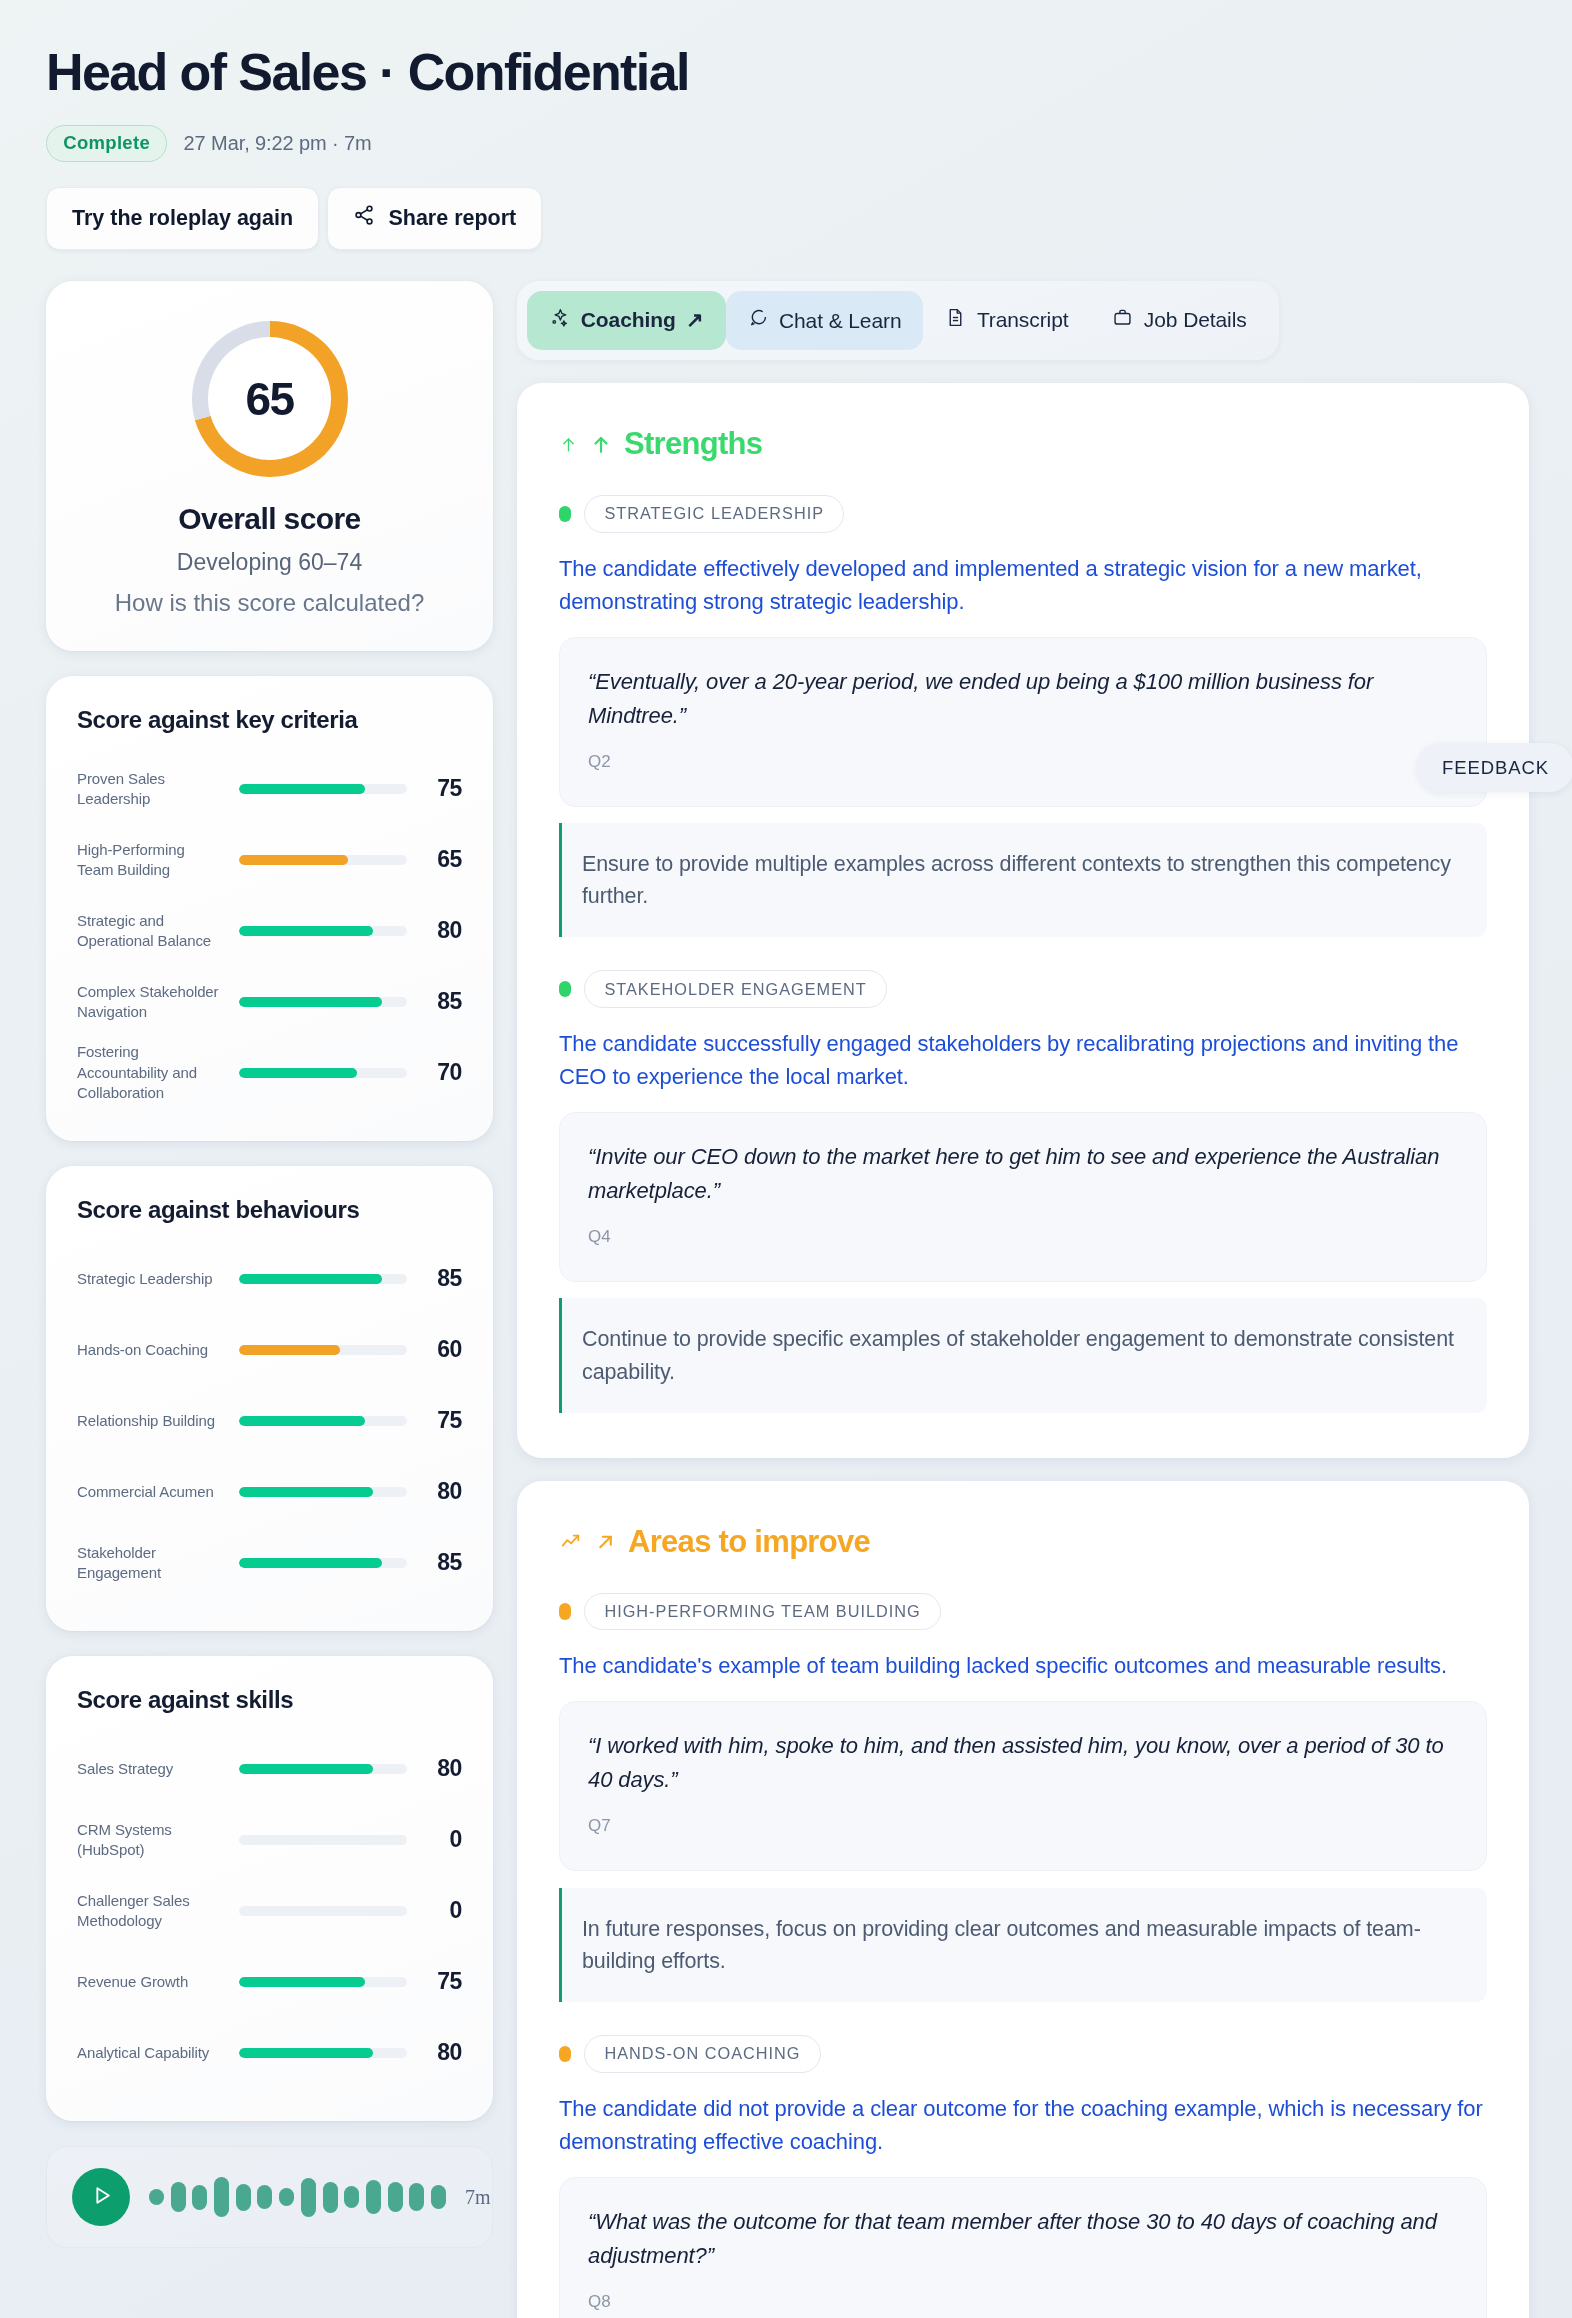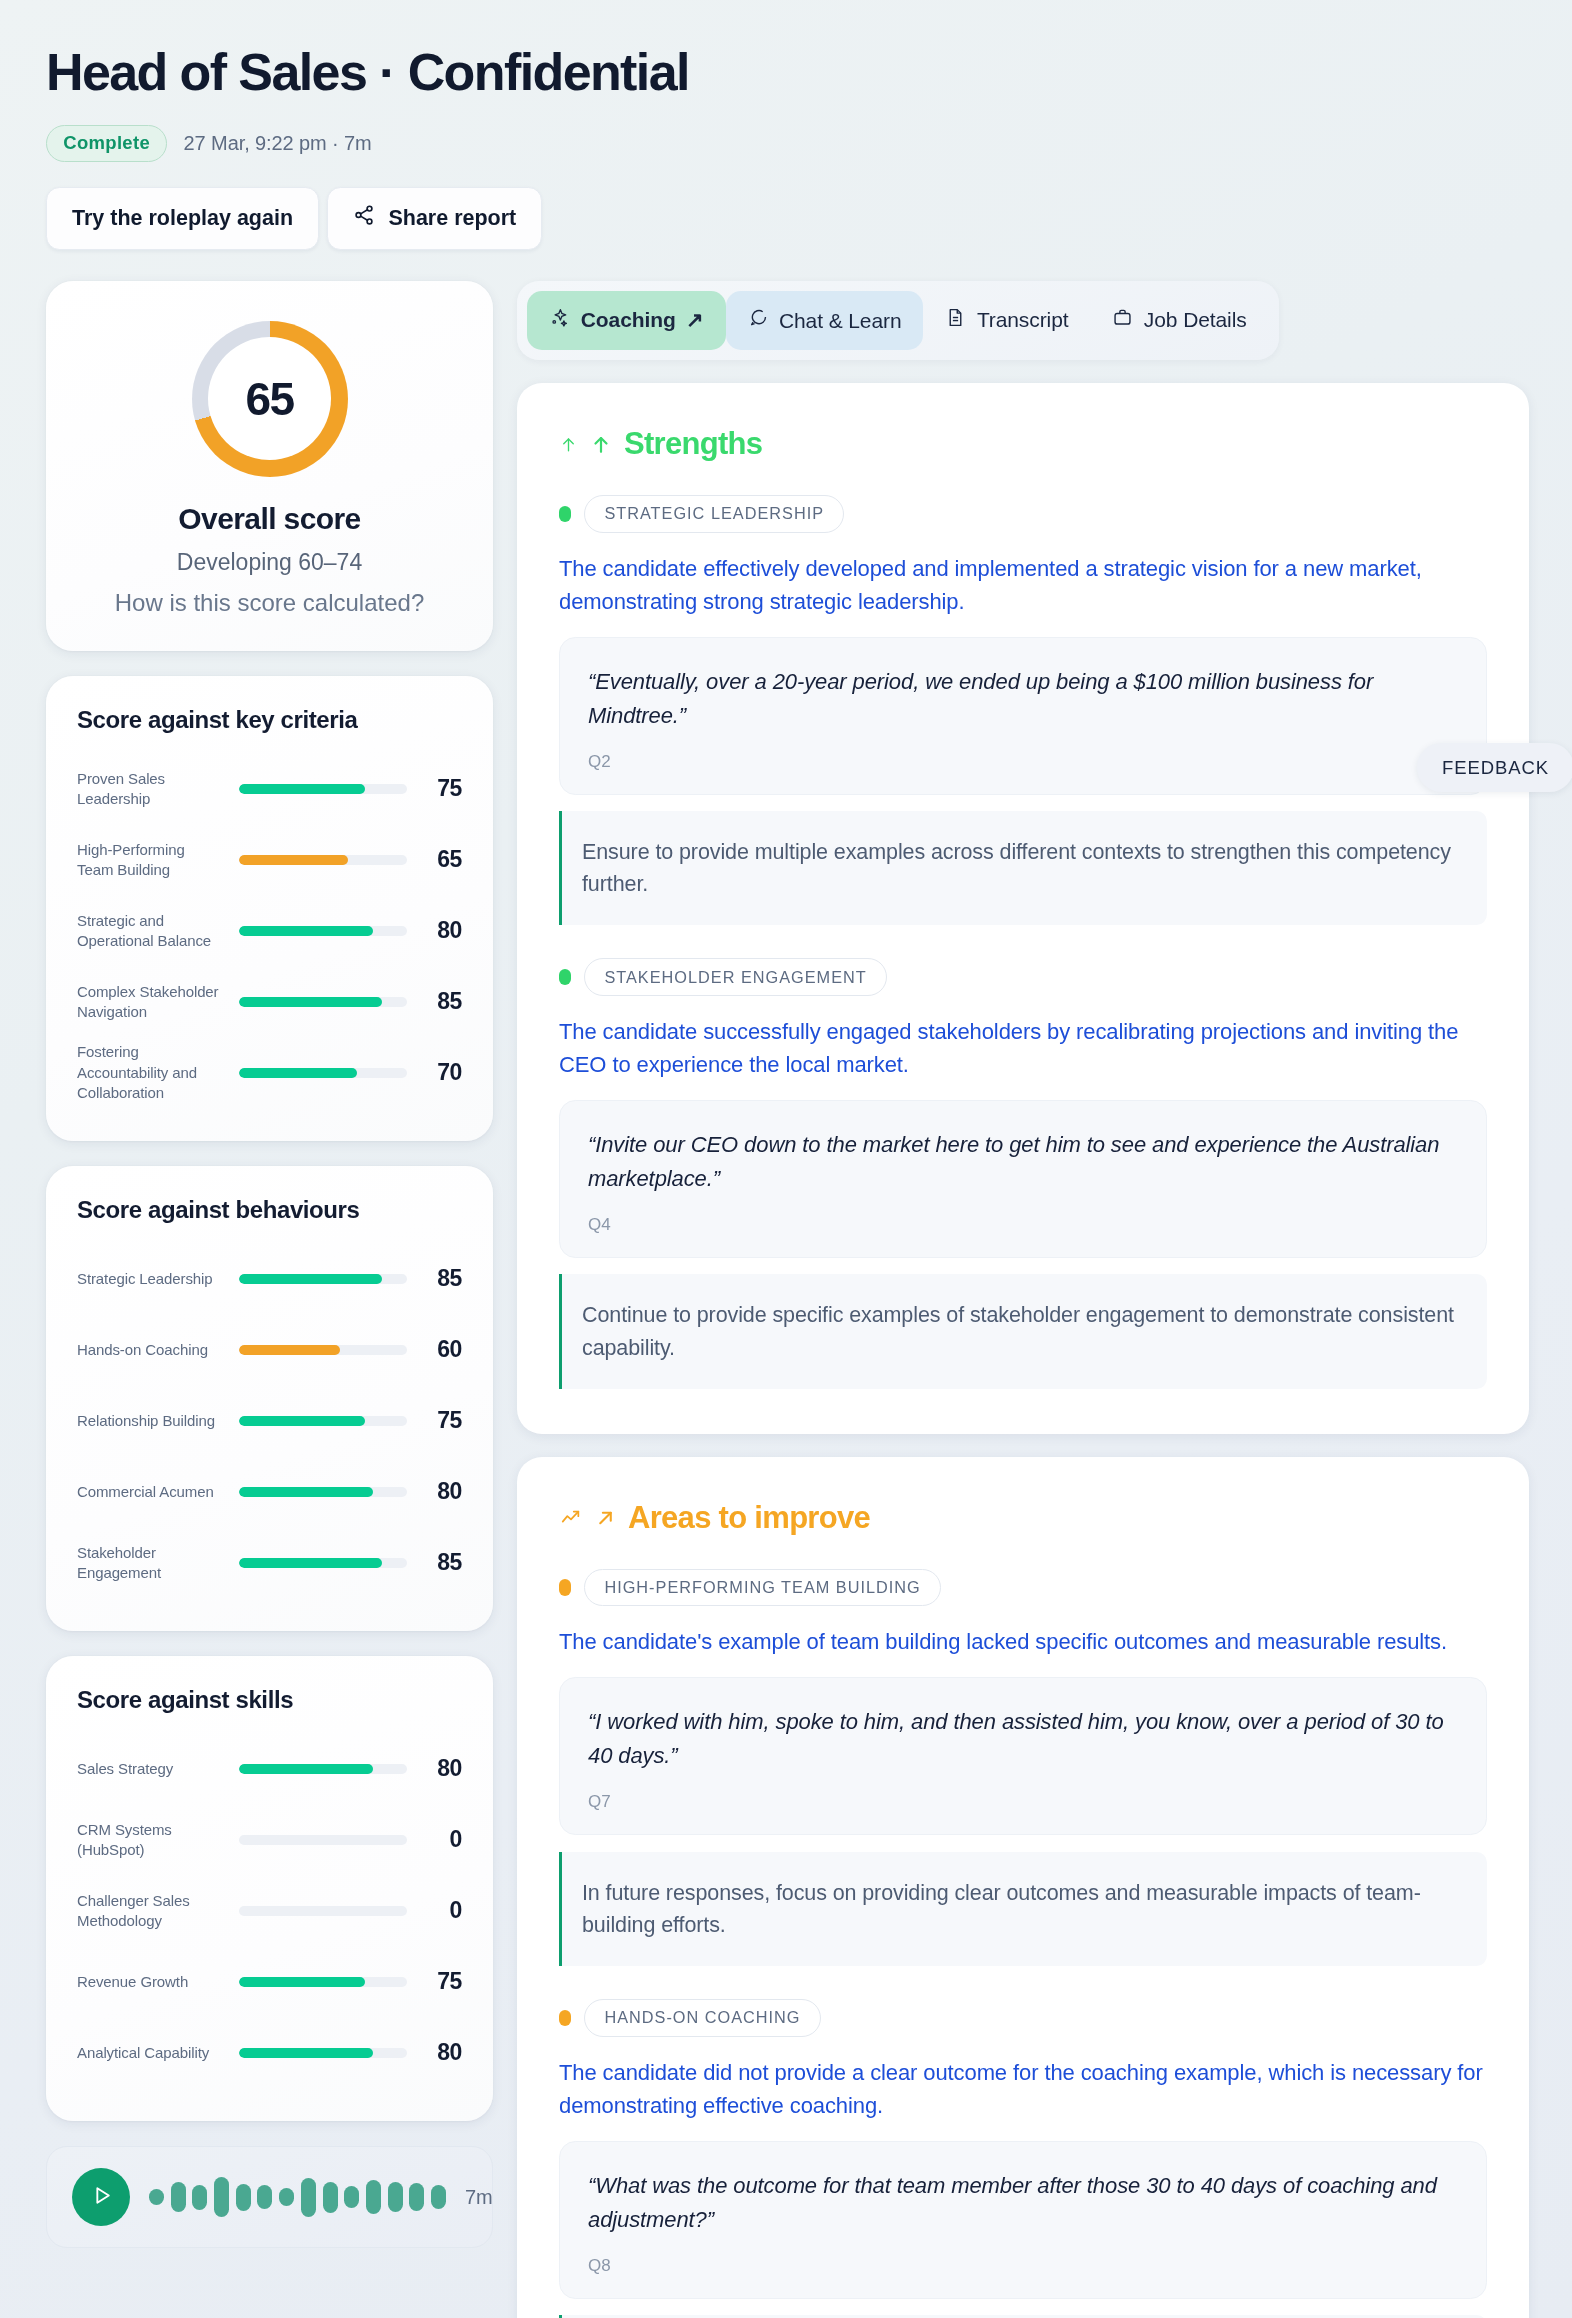--- a/index.html
+++ b/index.html
@@ -78,21 +78,21 @@
     background:linear-gradient(160deg,#edf1f6 0%,#eaeef5 100%);
     border:0.7px solid #e2e8f0;
     display:flex;align-items:center;gap:19px;
   }
   .play-btn{
     width:58px;height:58px;flex:0 0 58px;border-radius:50%;background:#0d9e6e;
     display:flex;align-items:center;justify-content:center;
   }
   .wave{flex:1;display:flex;align-items:center;gap:6.7px;height:42px;}
   .wave i{display:block;width:15px;border-radius:741px;background:#4aa891;}
-  .player-time{font-size:20px;color:#5d6b82;}
+  .player-time{font-size:20px;color:#5d6b82;font-family:Liberation Serif, serif;}
 
   
   .tabs{
     display:inline-flex;align-items:stretch;gap:0;
     background:linear-gradient(160deg,#f4f7fa 0%,#eef2f7 100%);
     border-radius:22px;padding:10.4px;
     box-shadow:0 1.5px 7.4px rgba(30,45,80,.05);
   }
   .tab{
     display:flex;align-items:center;justify-content:center;gap:10.4px;
@@ -117,21 +117,21 @@
   .dot{width:12px;height:16.3px;border-radius:741px;flex:0 0 12px;}
   .dot.good{background:#2fd46a;}
   .dot.warn{background:#f5a623;}
   .chip{
     border:0.7px solid #e3e8ef;border-radius:741px;padding:8.2px 19px;
     font-size:16.3px;letter-spacing:1px;color:#5d6b82;background:#fff;
   }
   .item-desc{margin-top:19px;font-size:22px;line-height:1.5;color:#1d4ed8;letter-spacing:-0.1px;}
   .quote{
     margin-top:19px;background:#f6f8fb;border:0.7px solid #edf1f6;border-radius:16.3px;
-    padding:27px 28px 22px;
+    padding:27px 28px 34px;
   }
   .quote-text{font-size:22px;line-height:1.55;font-style:italic;color:#17213a;letter-spacing:-0.1px;}
   .quote-src{margin-top:19px;font-size:17px;color:#8b97a9;}
   .advice{
     margin-top:16.3px;background:#f6f8fb;border-left:3.7px solid #0d9e6e;border-radius:0 10.4px 10.4px 0;
     padding:25px 20px;font-size:21.5px;line-height:1.5;color:#4d5b72;letter-spacing:-0.1px;
   }
   .feedback-tab{
     position:absolute;right:-45px;top:360px;
     background:#eef1f7;border-radius:741px;padding:13.4px 25px;

